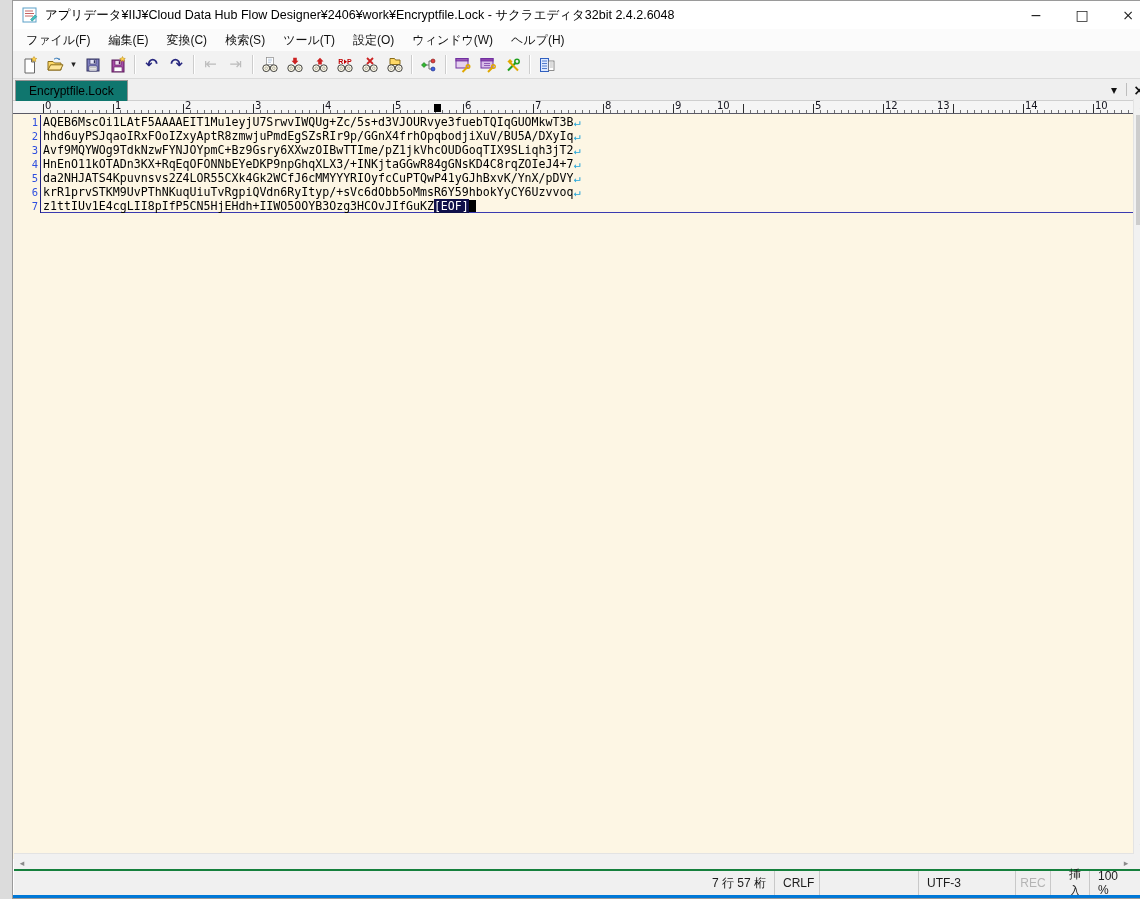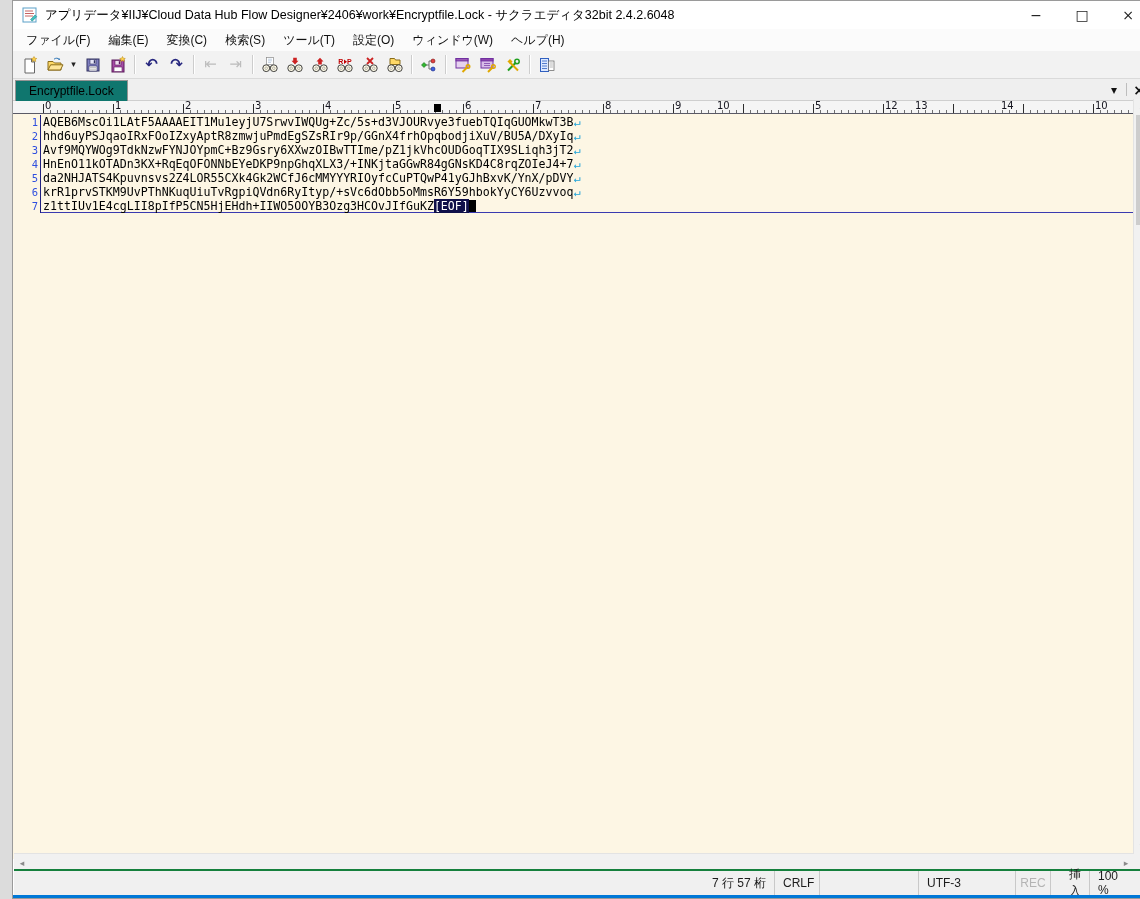--- a/index.html
+++ b/index.html
@@ -277,22 +277,22 @@
     <span class="ruler-num" style="left:242px">3</span>
     <span class="ruler-num" style="left:312px">4</span>
     <span class="ruler-num" style="left:382px">5</span>
     <span class="ruler-num" style="left:452px">6</span>
     <span class="ruler-num" style="left:522px">7</span>
     <span class="ruler-num" style="left:592px">8</span>
     <span class="ruler-num" style="left:662px">9</span>
     <span class="ruler-num" style="left:704px">10</span>
     <span class="ruler-num" style="left:802px">5</span>
     <span class="ruler-num" style="left:872px">12</span>
-    <span class="ruler-num" style="left:902px">13</span>
-    <span class="ruler-num" style="left:988px">14</span>
+    <span class="ruler-num" style="left:924px">13</span>
+    <span class="ruler-num" style="left:1012px">14</span>
     <span class="ruler-num" style="left:1082px">10</span>
     <span class="ruler-caret" style="left:421px"></span>
   </div>
 
   <div class="editor">
     <div class="line">
       <span class="ln">1</span>
       <span class="content"><span class="code">AQEB6MscOi1LAtF5AAAAEIT1Mu1eyjU7SrwvIWQUg+Zc/5s+d3VJOURvye3fuebTQIqGUOMkwT3B</span><span class="eol">↵</span></span>
     </div>
     <div class="line">

